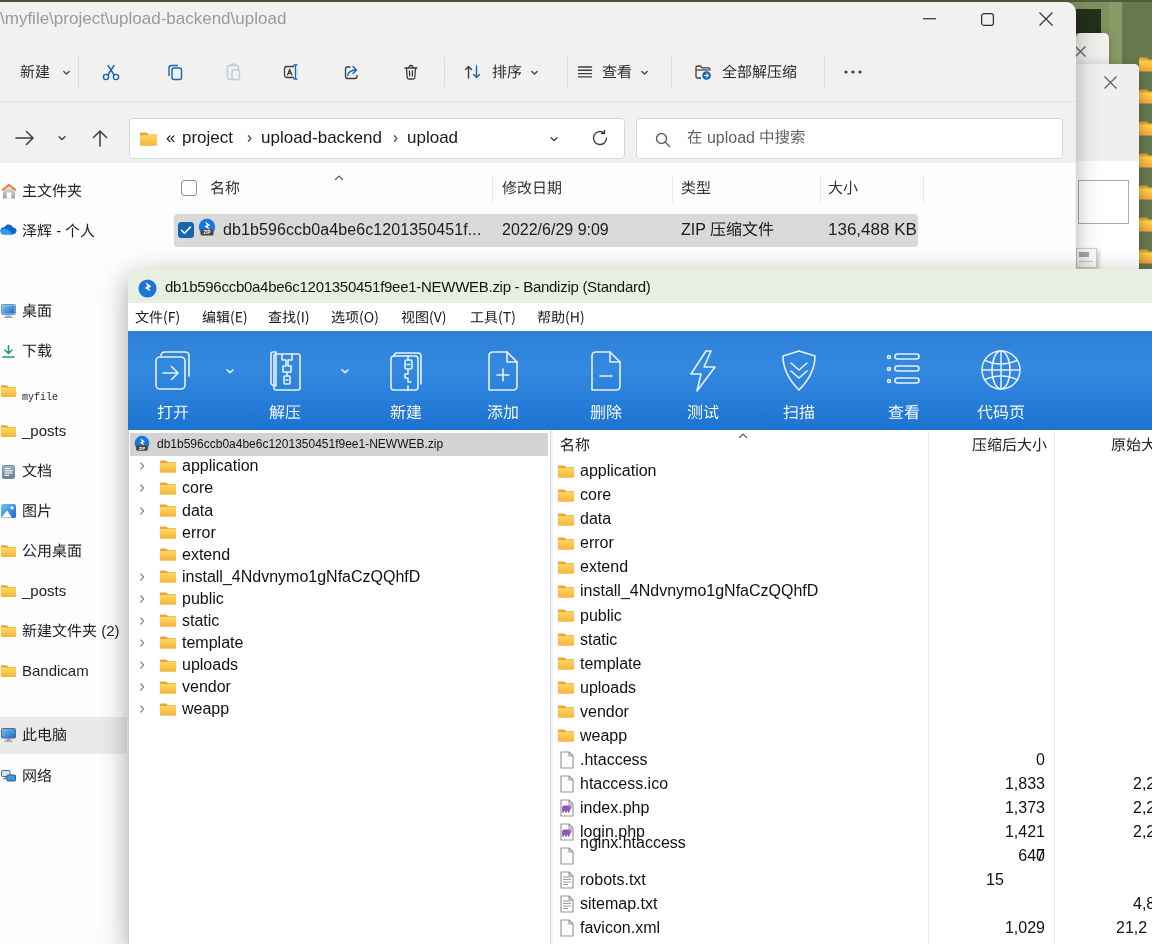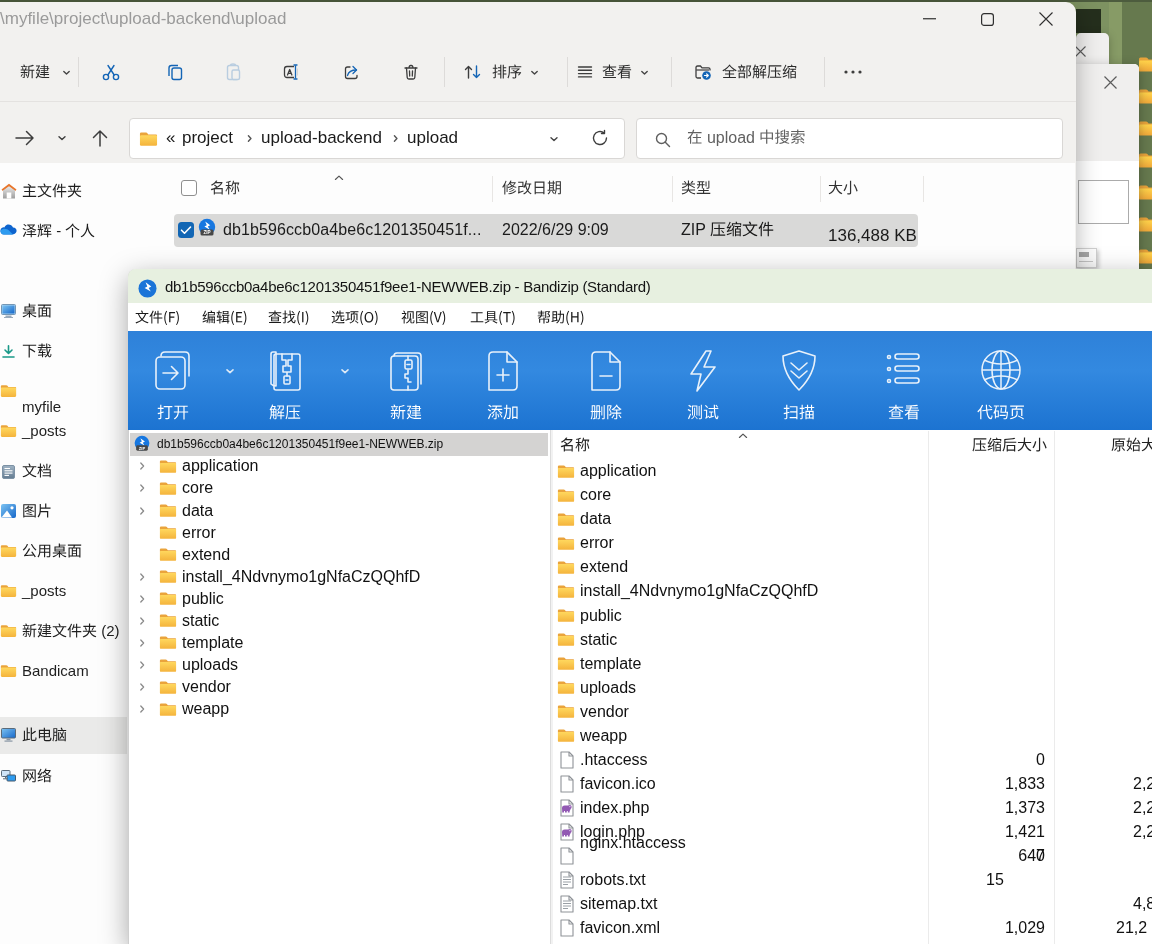--- a/index.html
+++ b/index.html
@@ -288,21 +288,21 @@
 <text x="10" y="16.3" font-size="4.6" font-weight="bold" fill="#fff" text-anchor="middle" font-family="Liberation Sans">ZIP</text>
   </svg>
 <div style="position:absolute;left:223px;top:219px;height:22px;line-height:22px;font-size:16px;color:#1b1b1b;white-space:nowrap;letter-spacing:0.1px">db1b596ccb0a4be6c1201350451f...</div>
 <div style="position:absolute;left:502px;top:219px;height:22px;line-height:22px;font-size:16px;color:#1b1b1b;white-space:nowrap;">2022/6/29 9:09</div>
 <div style="position:absolute;left:681px;top:219px;height:22px;line-height:22px;font-size:16px;color:#1b1b1b;white-space:nowrap;">ZIP <svg style="overflow:visible;vertical-align:-2.00px;" width="64.0" height="16" viewBox="0 -880 4000 1000" fill="#1b1b1b">
       <use href="#u538b" x="0"></use>
       <use href="#u7f29" x="1000"></use>
       <use href="#u6587" x="2000"></use>
       <use href="#u4ef6" x="3000"></use>
     </svg></div>
-<div style="position:absolute;left:828px;top:219px;height:22px;line-height:22px;font-size:17px;color:#1b1b1b;white-space:nowrap;margin-top:6px;">136,488 KB</div>
+<div style="position:absolute;left:828px;top:219px;height:22px;line-height:22px;font-size:17px;color:#1b1b1b;white-space:nowrap;">136,488 KB</div>
 <svg width="0" height="0" style="position:absolute">
     <defs>
 <linearGradient id="graym" x1="0" y1="0" x2="0" y2="1">
         <stop offset="0" stop-color="#e9e9e9"></stop>
         <stop offset="1" stop-color="#9d9d9d"></stop>
       </linearGradient>
 <linearGradient id="bluescreen" x1="0" y1="0" x2="1" y2="1">
         <stop offset="0" stop-color="#7cc3f2"></stop>
         <stop offset="1" stop-color="#1667c9"></stop>
       </linearGradient>
@@ -351,21 +351,21 @@
     </g>
   </svg>
 <div style="position:absolute;left:22px;top:340px;height:22px;line-height:22px;font-size:15px;color:#1f1f1f;white-space:nowrap;"><svg style="overflow:visible;vertical-align:-1.88px;" width="30.0" height="15" viewBox="0 -880 2000 1000" fill="#1f1f1f">
       <use href="#u4e0b" x="0"></use>
       <use href="#u8f7d" x="1000"></use>
     </svg></div>
 <svg style="position:absolute;left:0px;top:384px" width="17" height="14" viewBox="0 0 20 16">
 <path d="M1 2.5 Q1 1.2 2.2 1.2 L7.5 1.2 Q8.3 1.2 8.8 1.9 L9.8 3.2 L18 3.2 Q19 3.2 19 4.2 L19 5 L1 5 Z" fill="#EAA43C"></path>
 <rect x="1" y="4" width="18" height="11" rx="1.3" fill="url(#fgrad)"></rect>
   </svg>
-<div style="position:absolute;left:22px;top:396px;height:22px;line-height:22px;font-size:15px;color:#1f1f1f;white-space:nowrap;">myfile</div>
+<div style="position:absolute;left:22px;top:387px;height:22px;line-height:22px;font-size:10px;color:#1f1f1f;white-space:nowrap;font-family:Liberation Mono, monospace;">myfile</div>
 <svg style="position:absolute;left:0px;top:424px" width="17" height="14" viewBox="0 0 20 16">
 <path d="M1 2.5 Q1 1.2 2.2 1.2 L7.5 1.2 Q8.3 1.2 8.8 1.9 L9.8 3.2 L18 3.2 Q19 3.2 19 4.2 L19 5 L1 5 Z" fill="#EAA43C"></path>
 <rect x="1" y="4" width="18" height="11" rx="1.3" fill="url(#fgrad)"></rect>
   </svg>
 <div style="position:absolute;left:22px;top:420px;height:22px;line-height:22px;font-size:15px;color:#1f1f1f;white-space:nowrap;">_posts</div>
 <svg class="abs" style="left:2px;top:465px" width="13" height="14" viewBox="0 0 13 14">
 <rect x="0.5" y="0.5" width="12" height="13" rx="1.5" fill="url(#graydoc)" stroke="#7d92a5"></rect>
 <g stroke="#fff" stroke-width="1.1">
       <line x1="2.5" y1="3.5" x2="8" y2="3.5"></line>
       <line x1="2.5" y1="5.8" x2="10.5" y2="5.8"></line>
@@ -820,21 +820,21 @@
 <svg style="position:absolute;left:559px;top:750.7999999999995px" width="16" height="18" viewBox="0 0 16 18">
 <path d="M2 1 L10 1 L14 5 L14 17 L2 17 Z" fill="#fff" stroke="#8f9398" stroke-width="1.1" stroke-linejoin="round"></path>
 <path d="M10 1 L10 5 L14 5" fill="none" stroke="#8f9398" stroke-width="1.1" stroke-linejoin="round"></path>
   </svg>
 <div style="position:absolute;left:580px;top:748.7999999999995px;height:22px;line-height:22px;font-size:16px;color:#111;white-space:nowrap;">.htaccess</div>
 <div style="position:absolute;left:945px;top:748.8px;width:100px;height:22px;line-height:22px;font-size:16px;color:#111;text-align:right">0</div>
 <svg style="position:absolute;left:559px;top:774.8499999999995px" width="16" height="18" viewBox="0 0 16 18">
 <path d="M2 1 L10 1 L14 5 L14 17 L2 17 Z" fill="#fff" stroke="#8f9398" stroke-width="1.1" stroke-linejoin="round"></path>
 <path d="M10 1 L10 5 L14 5" fill="none" stroke="#8f9398" stroke-width="1.1" stroke-linejoin="round"></path>
   </svg>
-<div style="position:absolute;left:580px;top:772.8499999999995px;height:22px;line-height:22px;font-size:16px;color:#111;white-space:nowrap;">favicon.ico</div>
+<div style="position:absolute;left:580px;top:772.8499999999995px;height:22px;line-height:22px;font-size:16px;color:#111;white-space:nowrap;">htaccess.ico</div>
 <div style="position:absolute;left:945px;top:772.8px;width:100px;height:22px;line-height:22px;font-size:16px;color:#111;text-align:right">1,833</div>
 <div style="position:absolute;left:1133px;top:772.8px;width:60px;height:22px;line-height:22px;font-size:16px;color:#111;text-align:left">2,2</div>
 <svg style="position:absolute;left:559px;top:798.8999999999994px" width="16" height="18" viewBox="0 0 16 18">
 <path d="M2 1 L10 1 L14 5 L14 17 L2 17 Z" fill="#fff" stroke="#8f9398" stroke-width="1.1" stroke-linejoin="round"></path>
 <path d="M10 1 L10 5 L14 5" fill="none" stroke="#8f9398" stroke-width="1.1" stroke-linejoin="round"></path>
     <g fill="#9259b3">
       <rect x="3" y="6.5" width="8.6" height="5.6" rx="2.6"></rect>
       <rect x="3.2" y="10.5" width="1.8" height="3"></rect>
       <rect x="6" y="10.5" width="1.8" height="3"></rect>
       <rect x="8.8" y="10.5" width="1.8" height="3"></rect>

